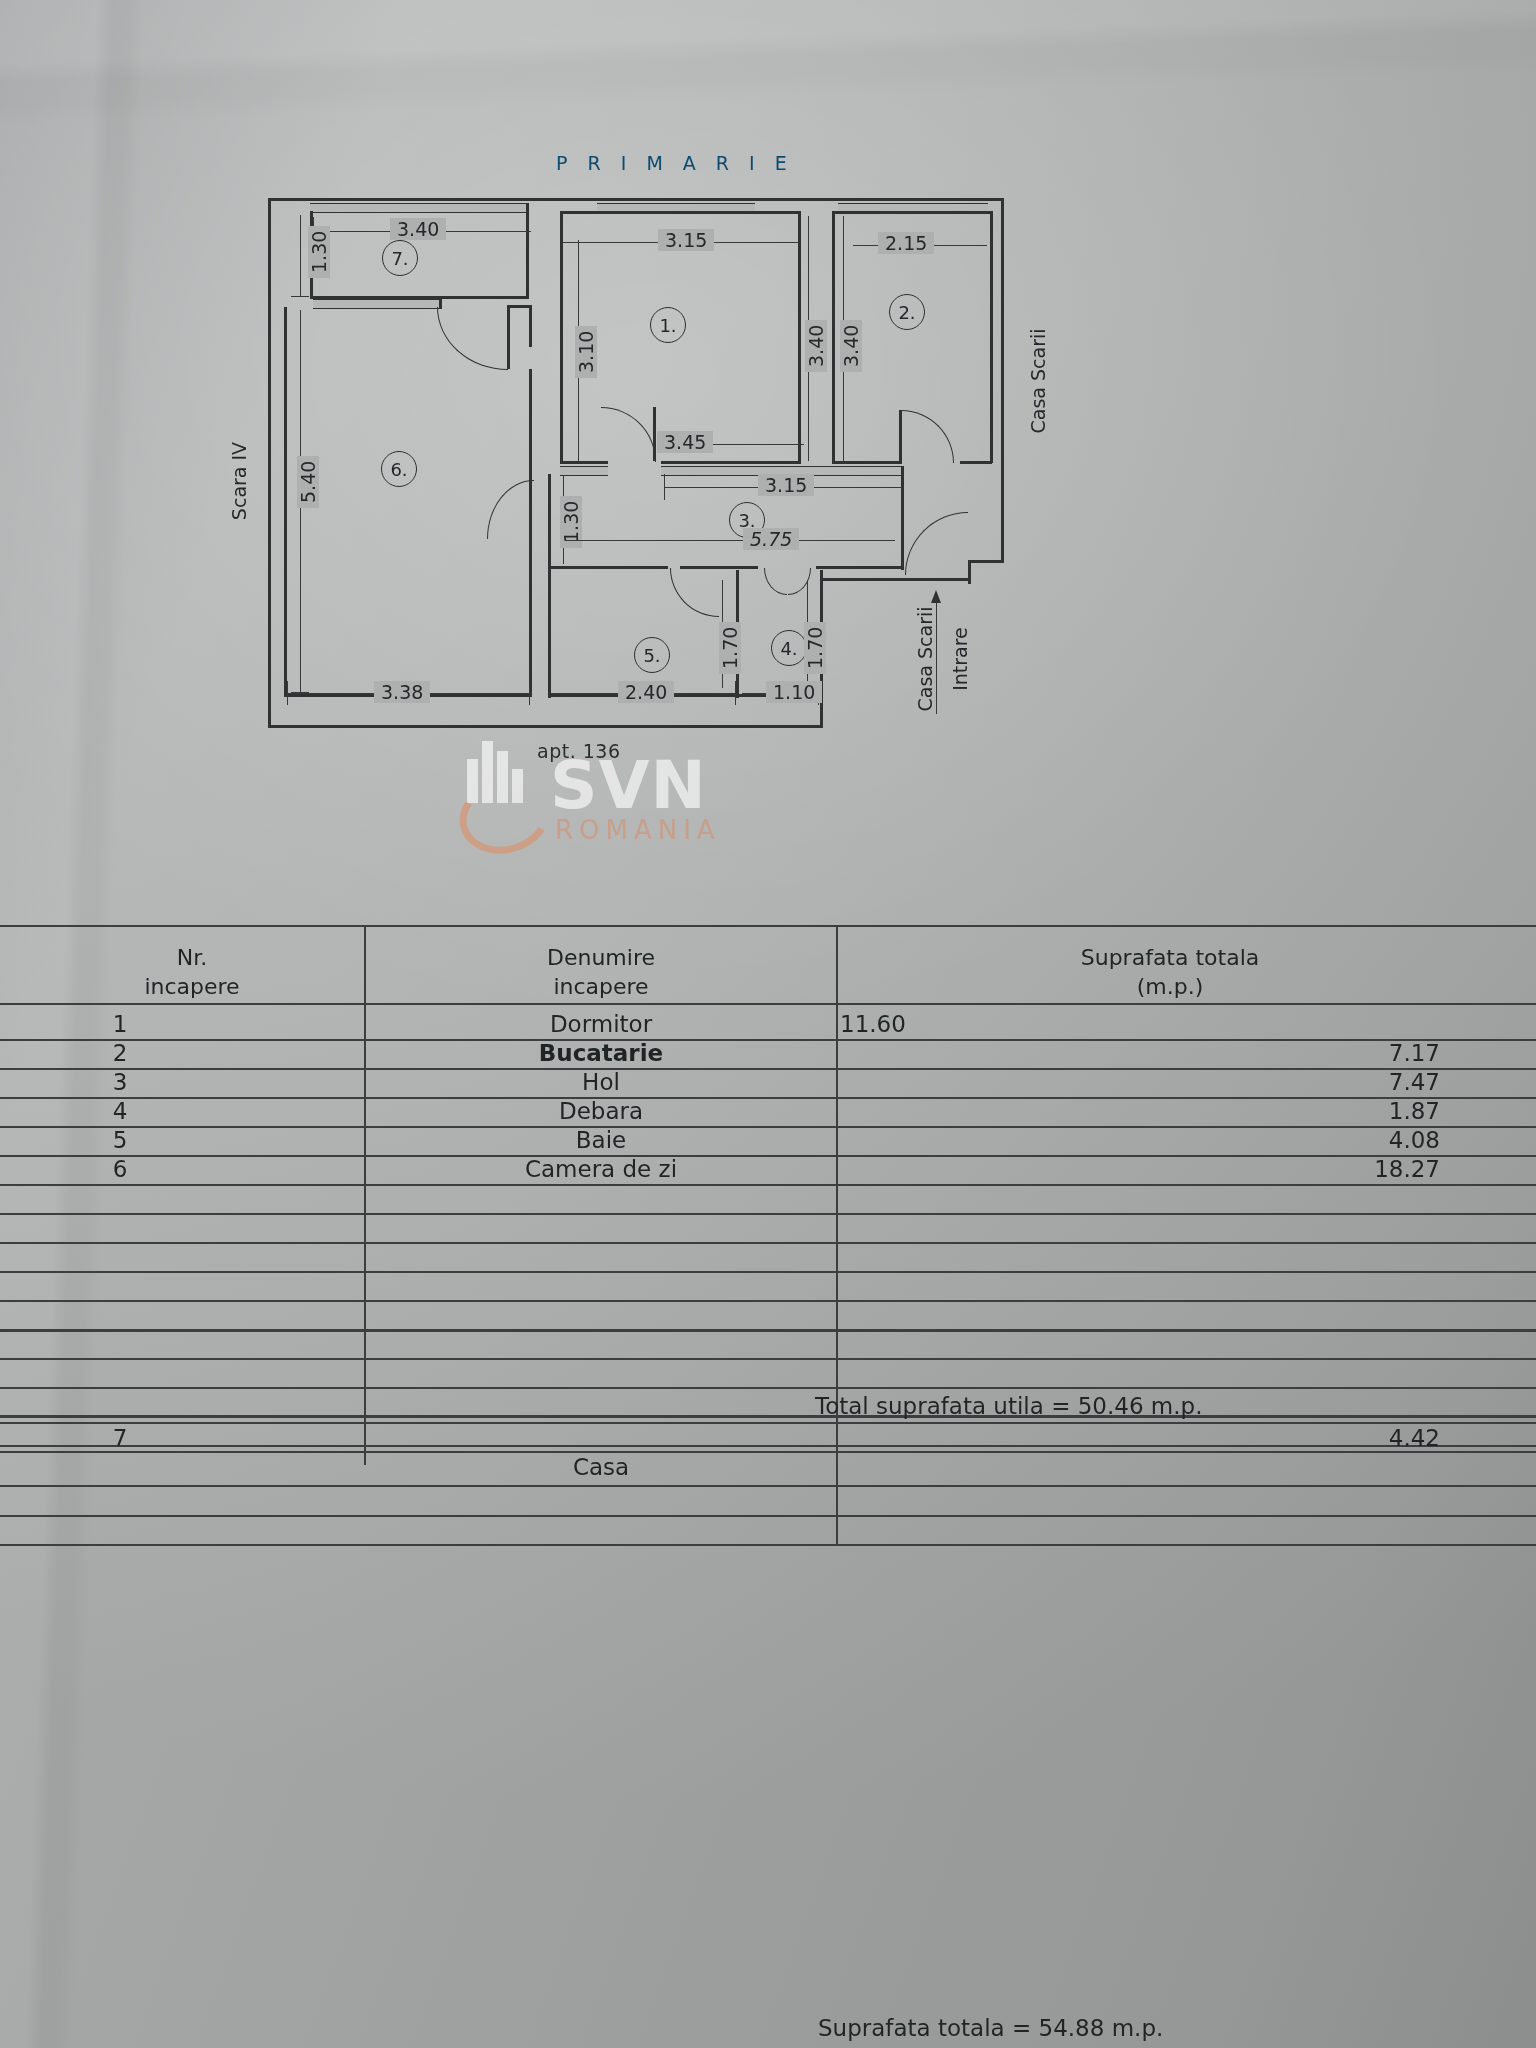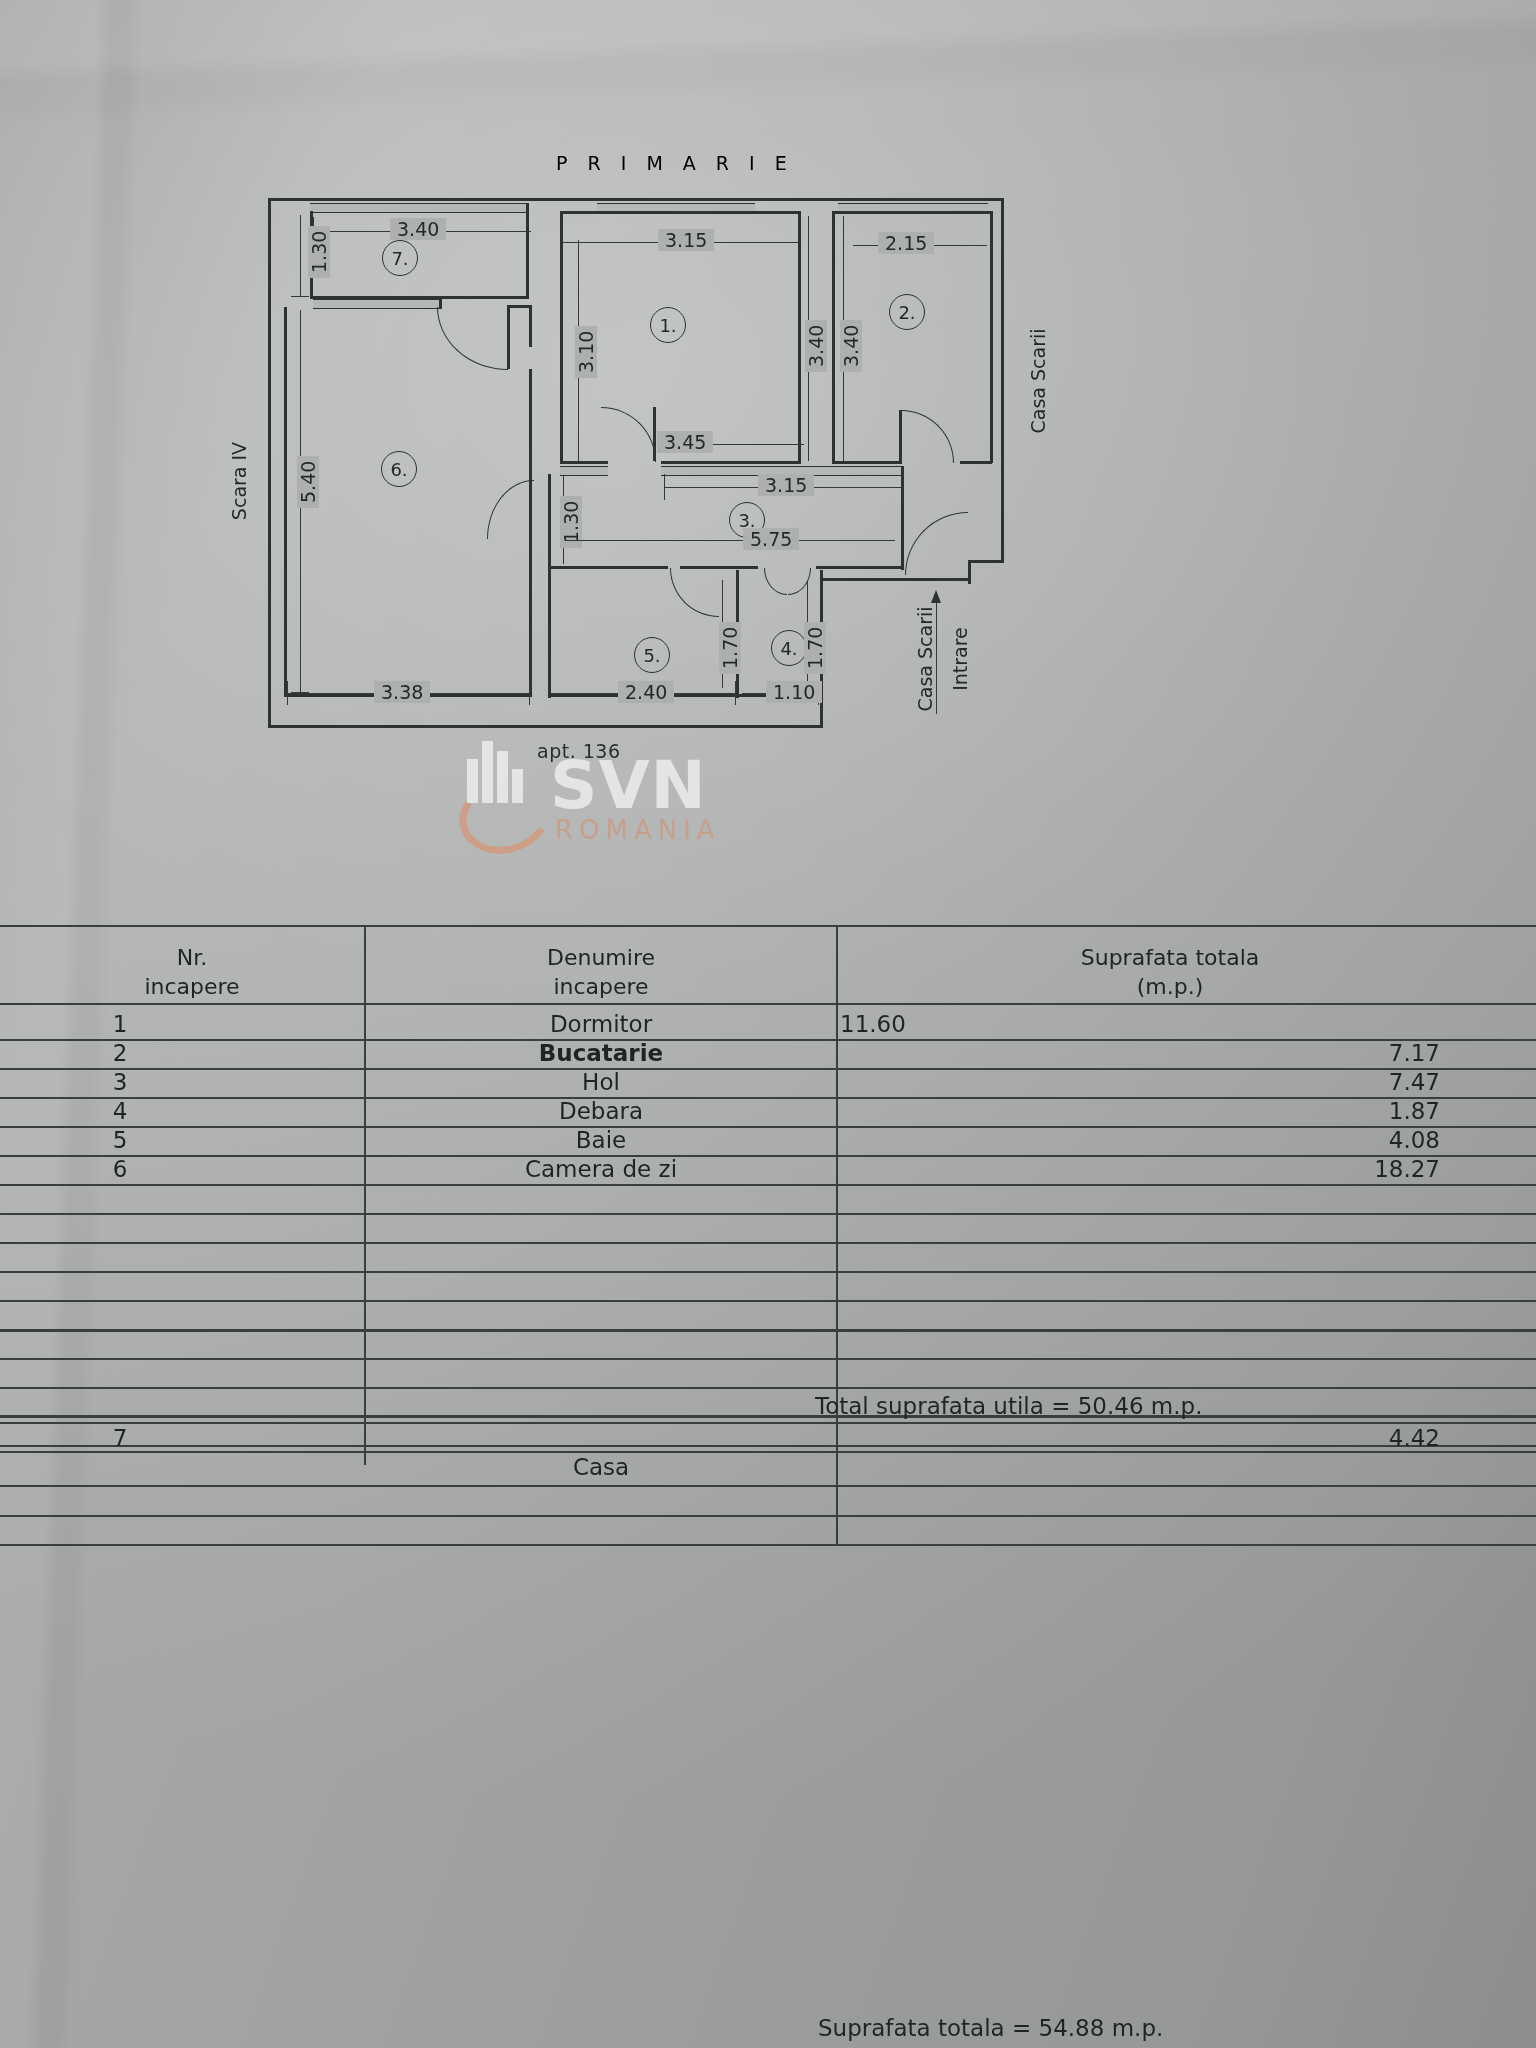--- a/index.html
+++ b/index.html
@@ -23,21 +23,21 @@
       linear-gradient(92deg, rgba(255,255,255,0.05) 0 6%, rgba(0,0,0,0.03) 7% 8%, rgba(255,255,255,0.0) 9% 100%),
       linear-gradient(178deg, rgba(255,255,255,0.06) 0 3%, rgba(0,0,0,0.02) 4% 5%, rgba(255,255,255,0) 6% 100%);
     pointer-events:none;
   }
   
   #plan{position:absolute;left:0;top:0;width:1536px;height:920px;}
   .ln{position:absolute;background:#2e3233;}
   .thin{background:#35393a;}
   .title-primarie{
     position:absolute;left:556px;top:152px;
-    font-size:19px;letter-spacing:7px;color:#000000;
+    font-size:19px;letter-spacing:7px;color:#0c4a6e;
     font-family:"DejaVu Sans", sans-serif;
   }
   .dimtxt{
     position:absolute;font-size:19px;color:#23282a;
     font-family:"DejaVu Sans", sans-serif;white-space:nowrap;
   }
   .dimtxt.v{transform-origin:0 0;}
   .roomnum{
     position:absolute;width:34px;height:34px;border:1.7px solid #2b2f30;
     border-radius:50%;color:#23282a;font-size:18px;
@@ -196,21 +196,21 @@
   <div class="dimtxt" style="left:758px;top:474px;background:#aeb0b0;padding:0 7px;">3.15</div>
 
   <div class="ln thin" style="left:300px;top:310px;width:1.4px;height:382px;"></div>
   <div class="ln thin" style="left:291px;top:692px;width:18px;height:1.4px;"></div>
   <div class="dimtxt v" style="left:297px;top:508px;transform:rotate(-90deg);background:#aeb0b0;padding:0 5px;">5.40</div>
 
   <div class="ln thin" style="left:563px;top:476px;width:1.4px;height:88px;"></div>
   <div class="dimtxt v" style="left:560px;top:548px;transform:rotate(-90deg);background:#aeb0b0;padding:0 5px;">1.30</div>
 
   <div class="ln thin" style="left:565px;top:540px;width:330px;height:1.4px;"></div>
-  <div class="dimtxt" style="left:743px;top:528px;background:#aeb0b0;padding:0 7px;">5.75</div>
+  <div class="dimtxt" style="left:743px;top:528px;background:#aeb0b0;padding:0 7px;font-style:italic;">5.75</div>
 
   <div class="ln thin" style="left:722px;top:580px;width:1.4px;height:108px;"></div>
   <div class="dimtxt v" style="left:719px;top:674px;transform:rotate(-90deg);background:#aeb0b0;padding:0 5px;">1.70</div>
 
   <div class="ln thin" style="left:807px;top:580px;width:1.4px;height:108px;"></div>
   <div class="dimtxt v" style="left:804px;top:674px;transform:rotate(-90deg);background:#aeb0b0;padding:0 5px;">1.70</div>
 
   <div class="ln thin" style="left:287px;top:693px;width:243px;height:1.4px;"></div>
   <div class="ln thin" style="left:287px;top:681px;width:1.4px;height:24px;"></div>
   <div class="ln thin" style="left:529px;top:681px;width:1.4px;height:24px;"></div>

